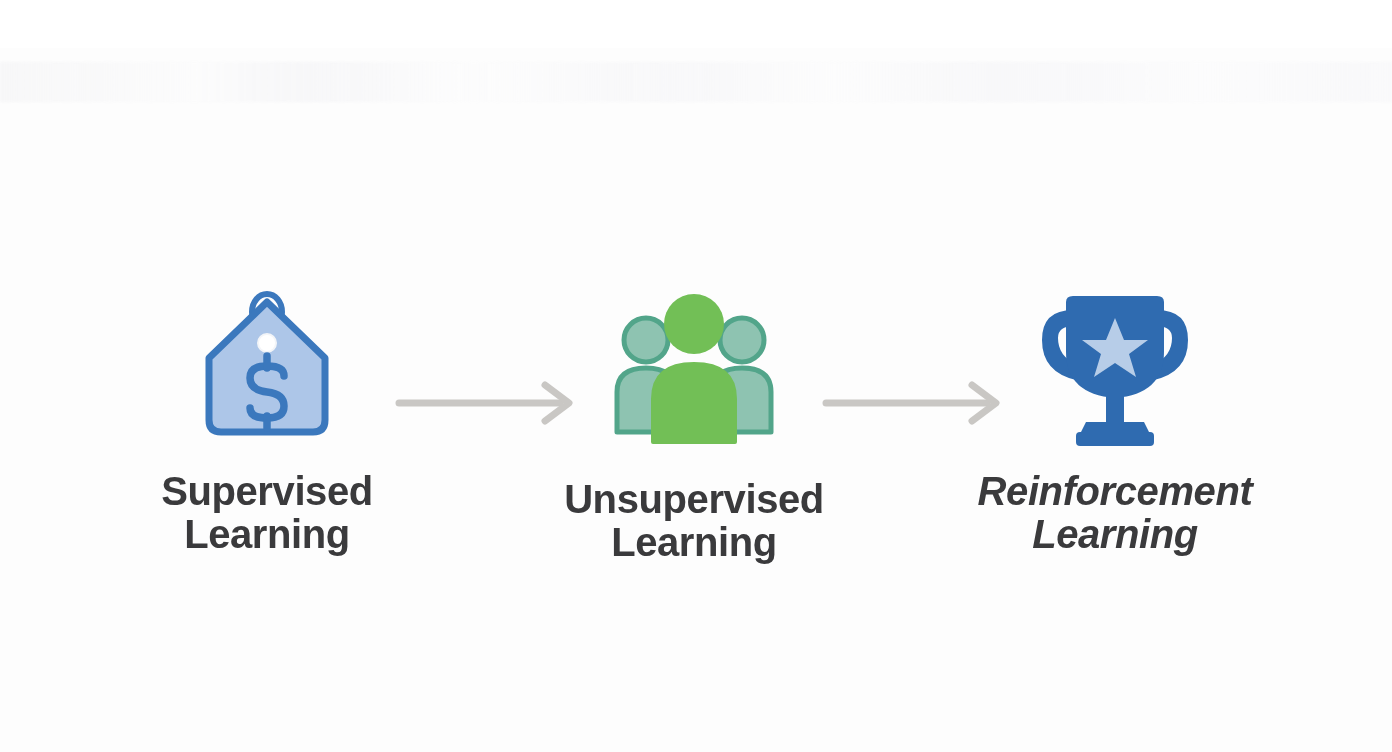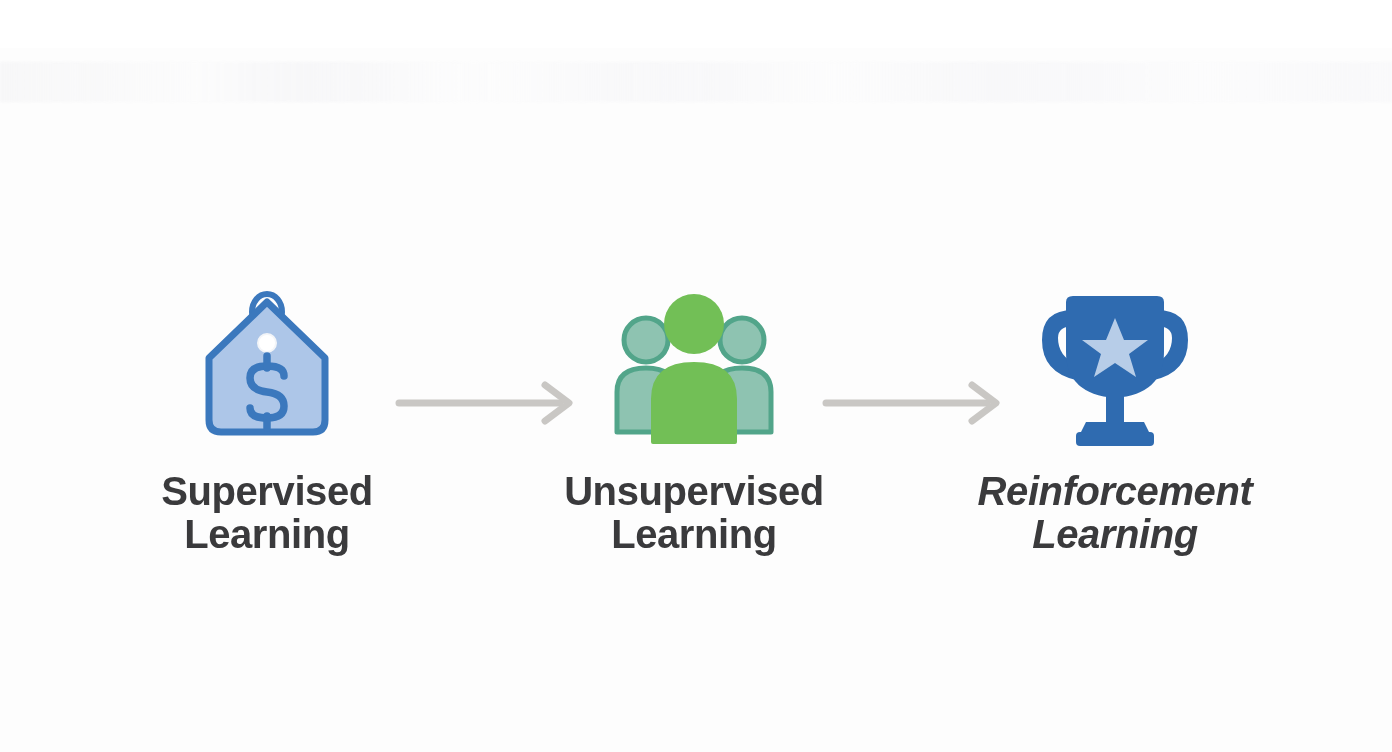--- a/index.html
+++ b/index.html
@@ -49,21 +49,21 @@
 
   .stage {
     position: absolute;
     top: 232px;
     width: 300px;
     display: flex;
     flex-direction: column;
     align-items: center;
   }
   .stage-supervised    { left: 117px; }
-  .stage-unsupervised  { left: 544px; }
+  .stage-unsupervised  { left: 544px; gap: 8px; }
   .stage-reinforcement { left: 965px; font-style: italic; }
 
   .icon-wrap {
     width: 180px;
     height: 168px;
     display: flex;
     align-items: center;
     justify-content: center;
     position: relative;
   }

